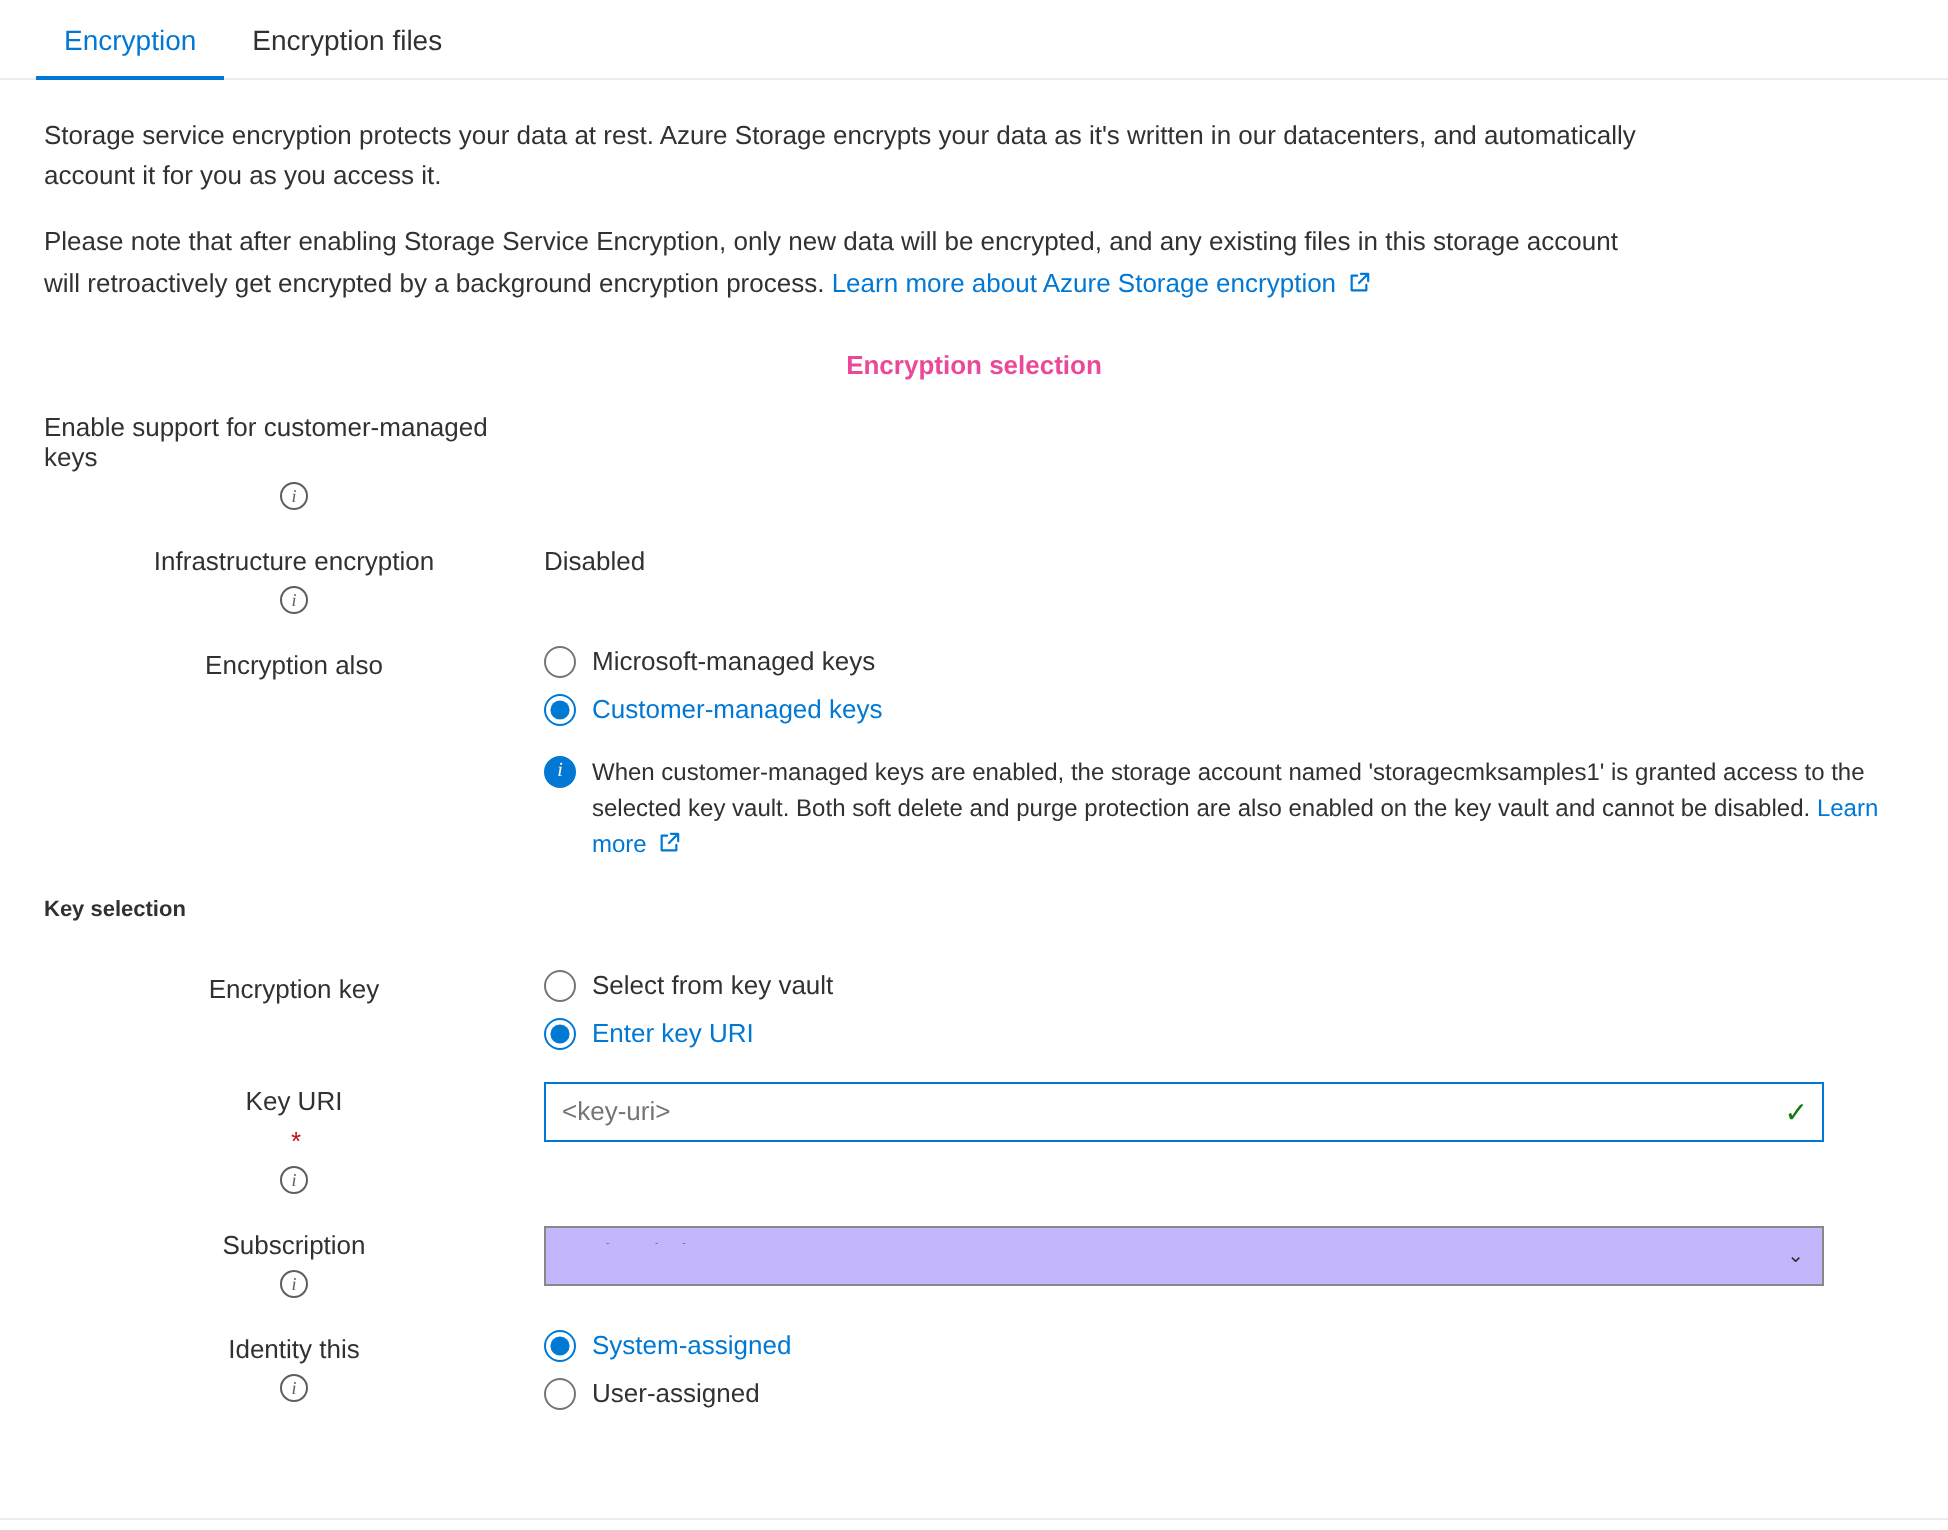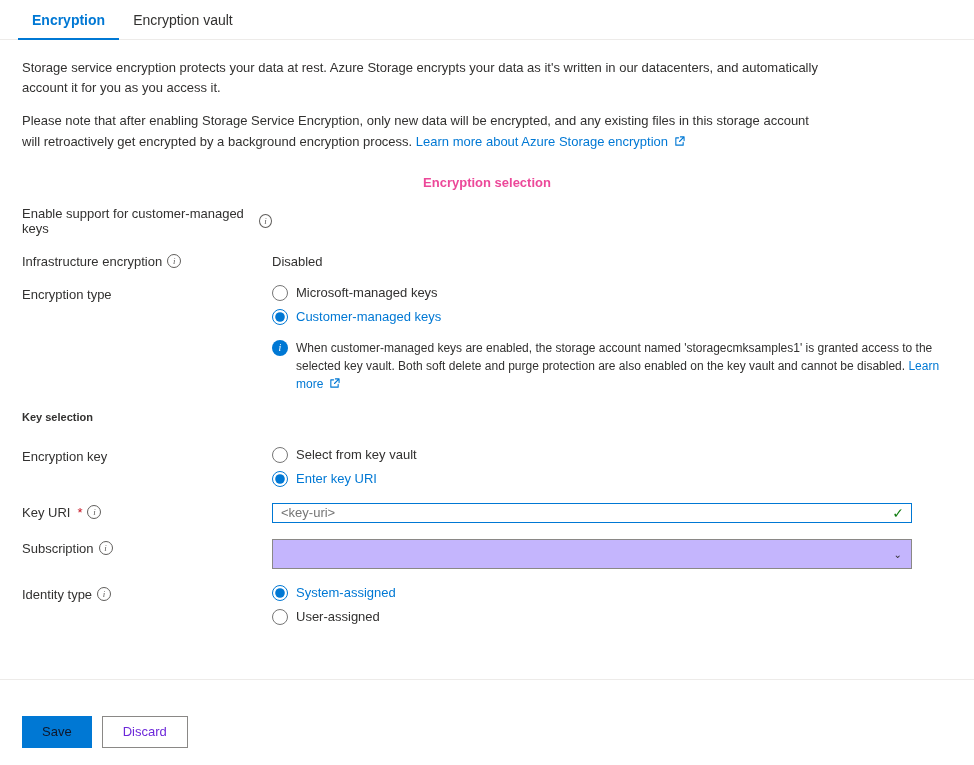--- a/index.html
+++ b/index.html
@@ -23,21 +23,21 @@
       cursor: pointer;
       font-size: 14px;
       color: #323130;
       border-bottom: 2px solid transparent;
       margin-bottom: -1px;
       position: relative;
     }
     .tab.active {
       color: #0078d4;
       border-bottom: 2px solid #0078d4;
-      font-weight: 700;
+      font-weight: 400;
     }
 
     .content {
       padding: 18px 22px 18px 22px;
     }
 
     .intro-text {
       font-size: 13px;
       color: #323130;
       line-height: 1.5;
@@ -85,20 +85,21 @@
 
     .form-label {
       width: 250px;
       min-width: 250px;
       font-size: 13px;
       color: #323130;
       display: flex;
       align-items: center;
       gap: 5px;
       padding-top: 2px;
+      flex-direction: column;
     }
 
     .form-label .info-icon {
       display: inline-flex;
       align-items: center;
       justify-content: center;
       width: 14px;
       height: 14px;
       border-radius: 50%;
       border: 1px solid #605e5c;
@@ -190,21 +191,21 @@
       position: relative;
       width: 640px;
     }
 
     .text-input-wrapper input {
       width: 100%;
       border: 1px solid #8a8886;
       padding: 5px 30px 5px 8px;
       font-size: 13px;
       color: #605e5c;
-      height: 20px;
+      height: 30px;
       outline: none;
     }
 
     .text-input-check {
       position: absolute;
       right: 8px;
       top: 50%;
       transform: translateY(-50%);
       color: #107c10;
       font-size: 14px;
@@ -268,21 +269,21 @@
       font-size: 13px;
       cursor: pointer;
       height: 32px;
     }
   </style>
 </head>
 <body>
 
 <div class="tabs">
   <div class="tab active">Encryption</div>
-  <div class="tab">Encryption vault</div>
+  <div class="tab">Encryption files</div>
 </div>
 
 <div class="content">
 
   <p class="intro-text">
     <span>Storage service encryption protects your data at rest. Azure Storage encrypts your data as it's written in our datacenters, and automatically</span><br>
     <span>account it for you as you access it.</span>
   </p>
 
   <p class="note-text">
@@ -309,21 +310,21 @@
       <span>Infrastructure encryption</span>
       <span class="info-icon">i</span>
     </div>
     <div class="form-value">
       <span class="static-value">Disabled</span>
     </div>
   </div>
 
   <div class="form-row">
     <div class="form-label">
-      <span>Encryption type</span>
+      <span>Encryption also</span>
     </div>
     <div class="form-value">
       <label class="radio-option">
         <input type="radio" name="encryption-type" style="">
         <span class="radio-label">Microsoft-managed keys</span>
       </label>
       <label class="radio-option">
         <input type="radio" name="encryption-type" checked="" style="">
         <span class="radio-label blue">Customer-managed keys</span>
       </label>
@@ -385,21 +386,21 @@
         <select>
           <option>&lt;subscription&gt;</option>
         </select>
         <span class="dropdown-arrow">⌄</span>
       </div>
     </div>
   </div>
 
   <div class="form-row">
     <div class="form-label">
-      <span>Identity type</span>
+      <span>Identity this</span>
       <span class="info-icon">i</span>
     </div>
     <div class="form-value">
       <label class="radio-option">
         <input type="radio" name="identity-type" checked="" style="">
         <span class="radio-label blue">System-assigned</span>
       </label>
       <label class="radio-option">
         <input type="radio" name="identity-type" style="">
         <span class="radio-label">User-assigned</span>

